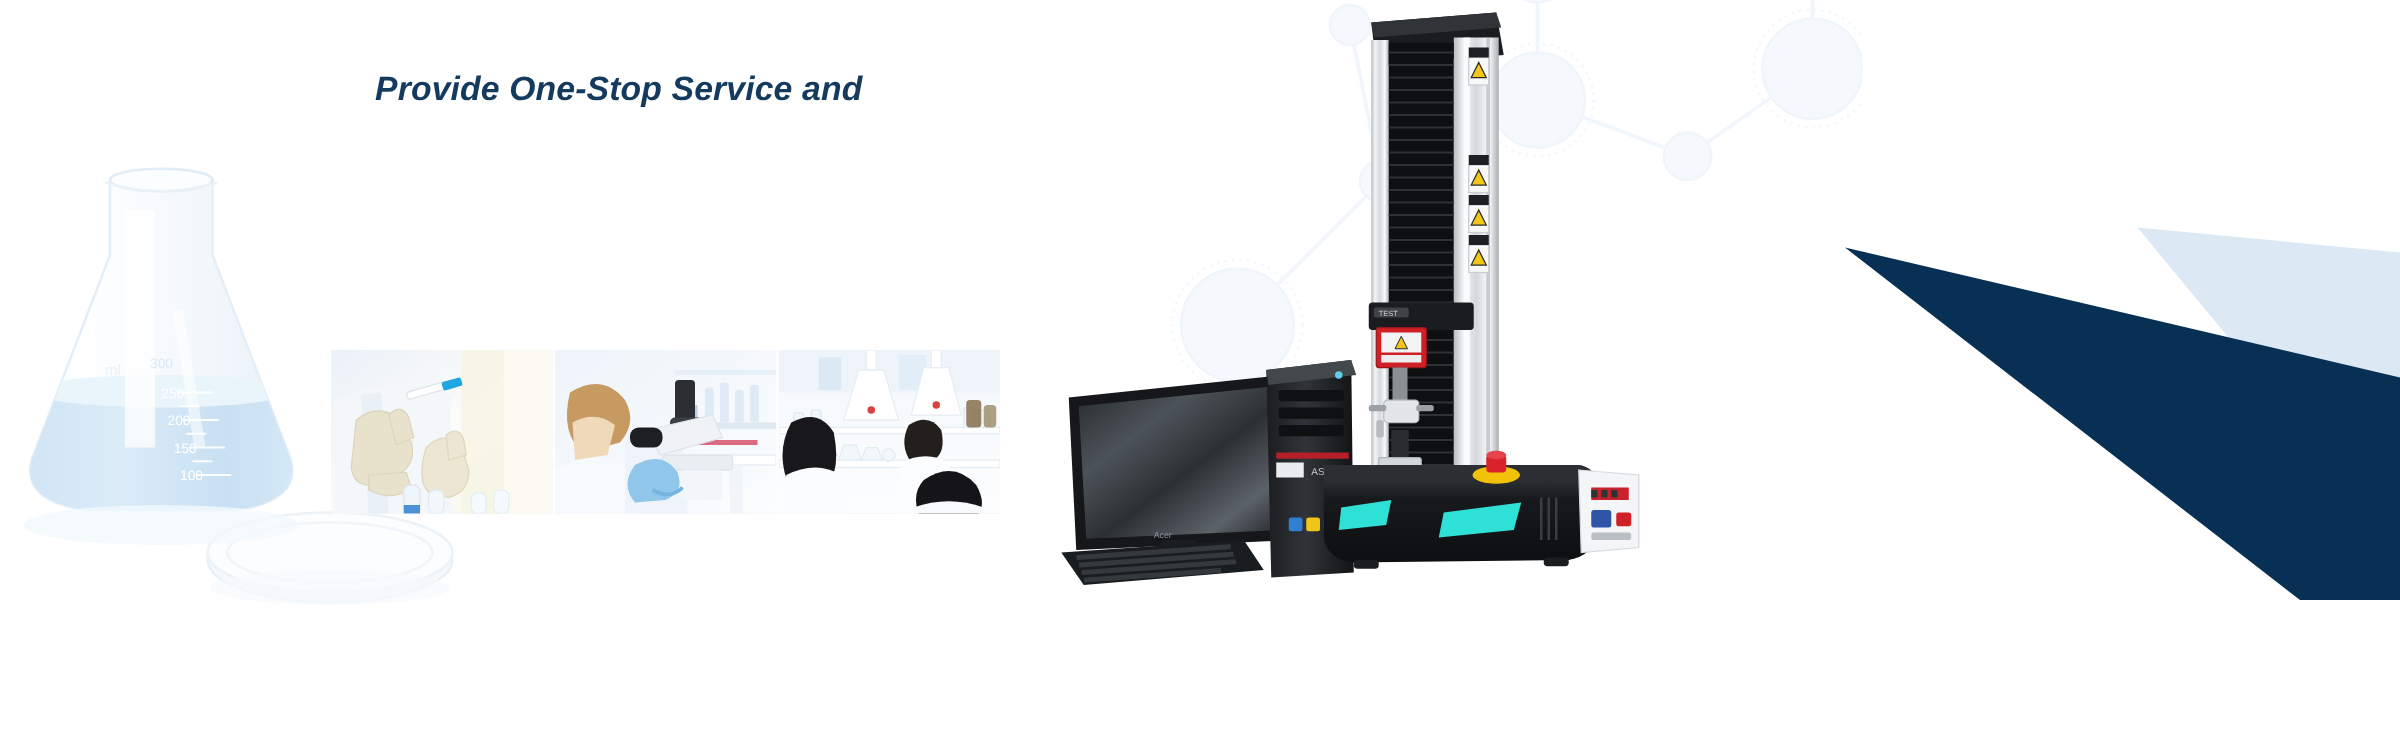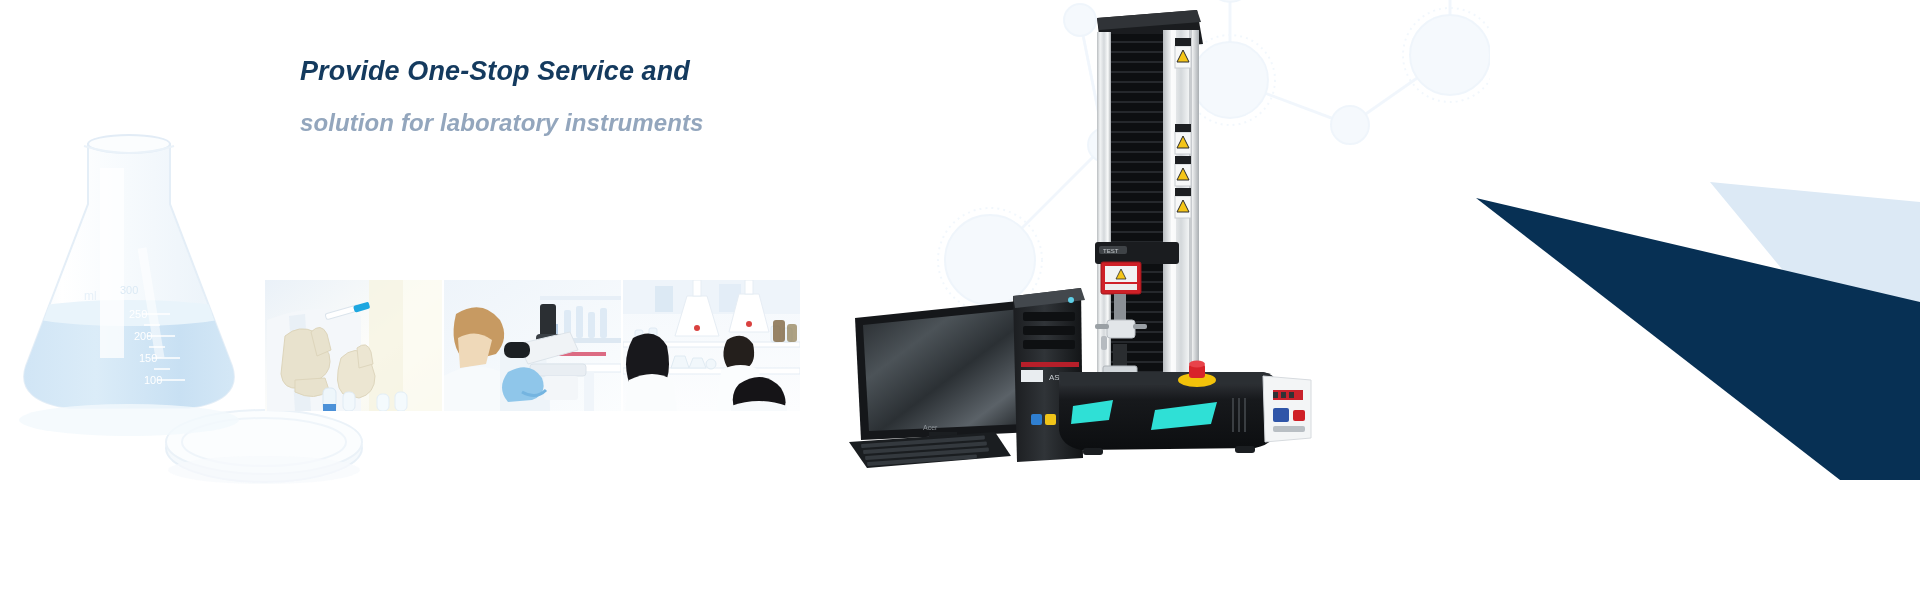--- a/index.html
+++ b/index.html
@@ -150,21 +150,20 @@
         <text x="152" y="276" fill="#ffffff">100</text>
         <text x="92" y="192" fill="#e7f1f9" font-size="12">ml</text>
       </g>
 
       <ellipse cx="137" cy="312" rx="110" ry="16" fill="#f3f9fc" opacity=".8"></ellipse>
     </svg>
   </div>
 
   <div class="copy">
     <p class="headline">Provide One-Stop Service and</p>
-    <p class="subhead">solution for laboratory instruments</p>
   </div>
 
   <div class="strip">
 
     <div class="cell">
       <svg viewBox="0 0 177 131" width="177" height="131" aria-hidden="true">
         <defs>
           <linearGradient id="p1bg" x1="0" y1="0" x2="1" y2="1">
             <stop offset="0%" stop-color="#eaf1f8"></stop>
               <stop offset="55%" stop-color="#fdfdfa"></stop>

